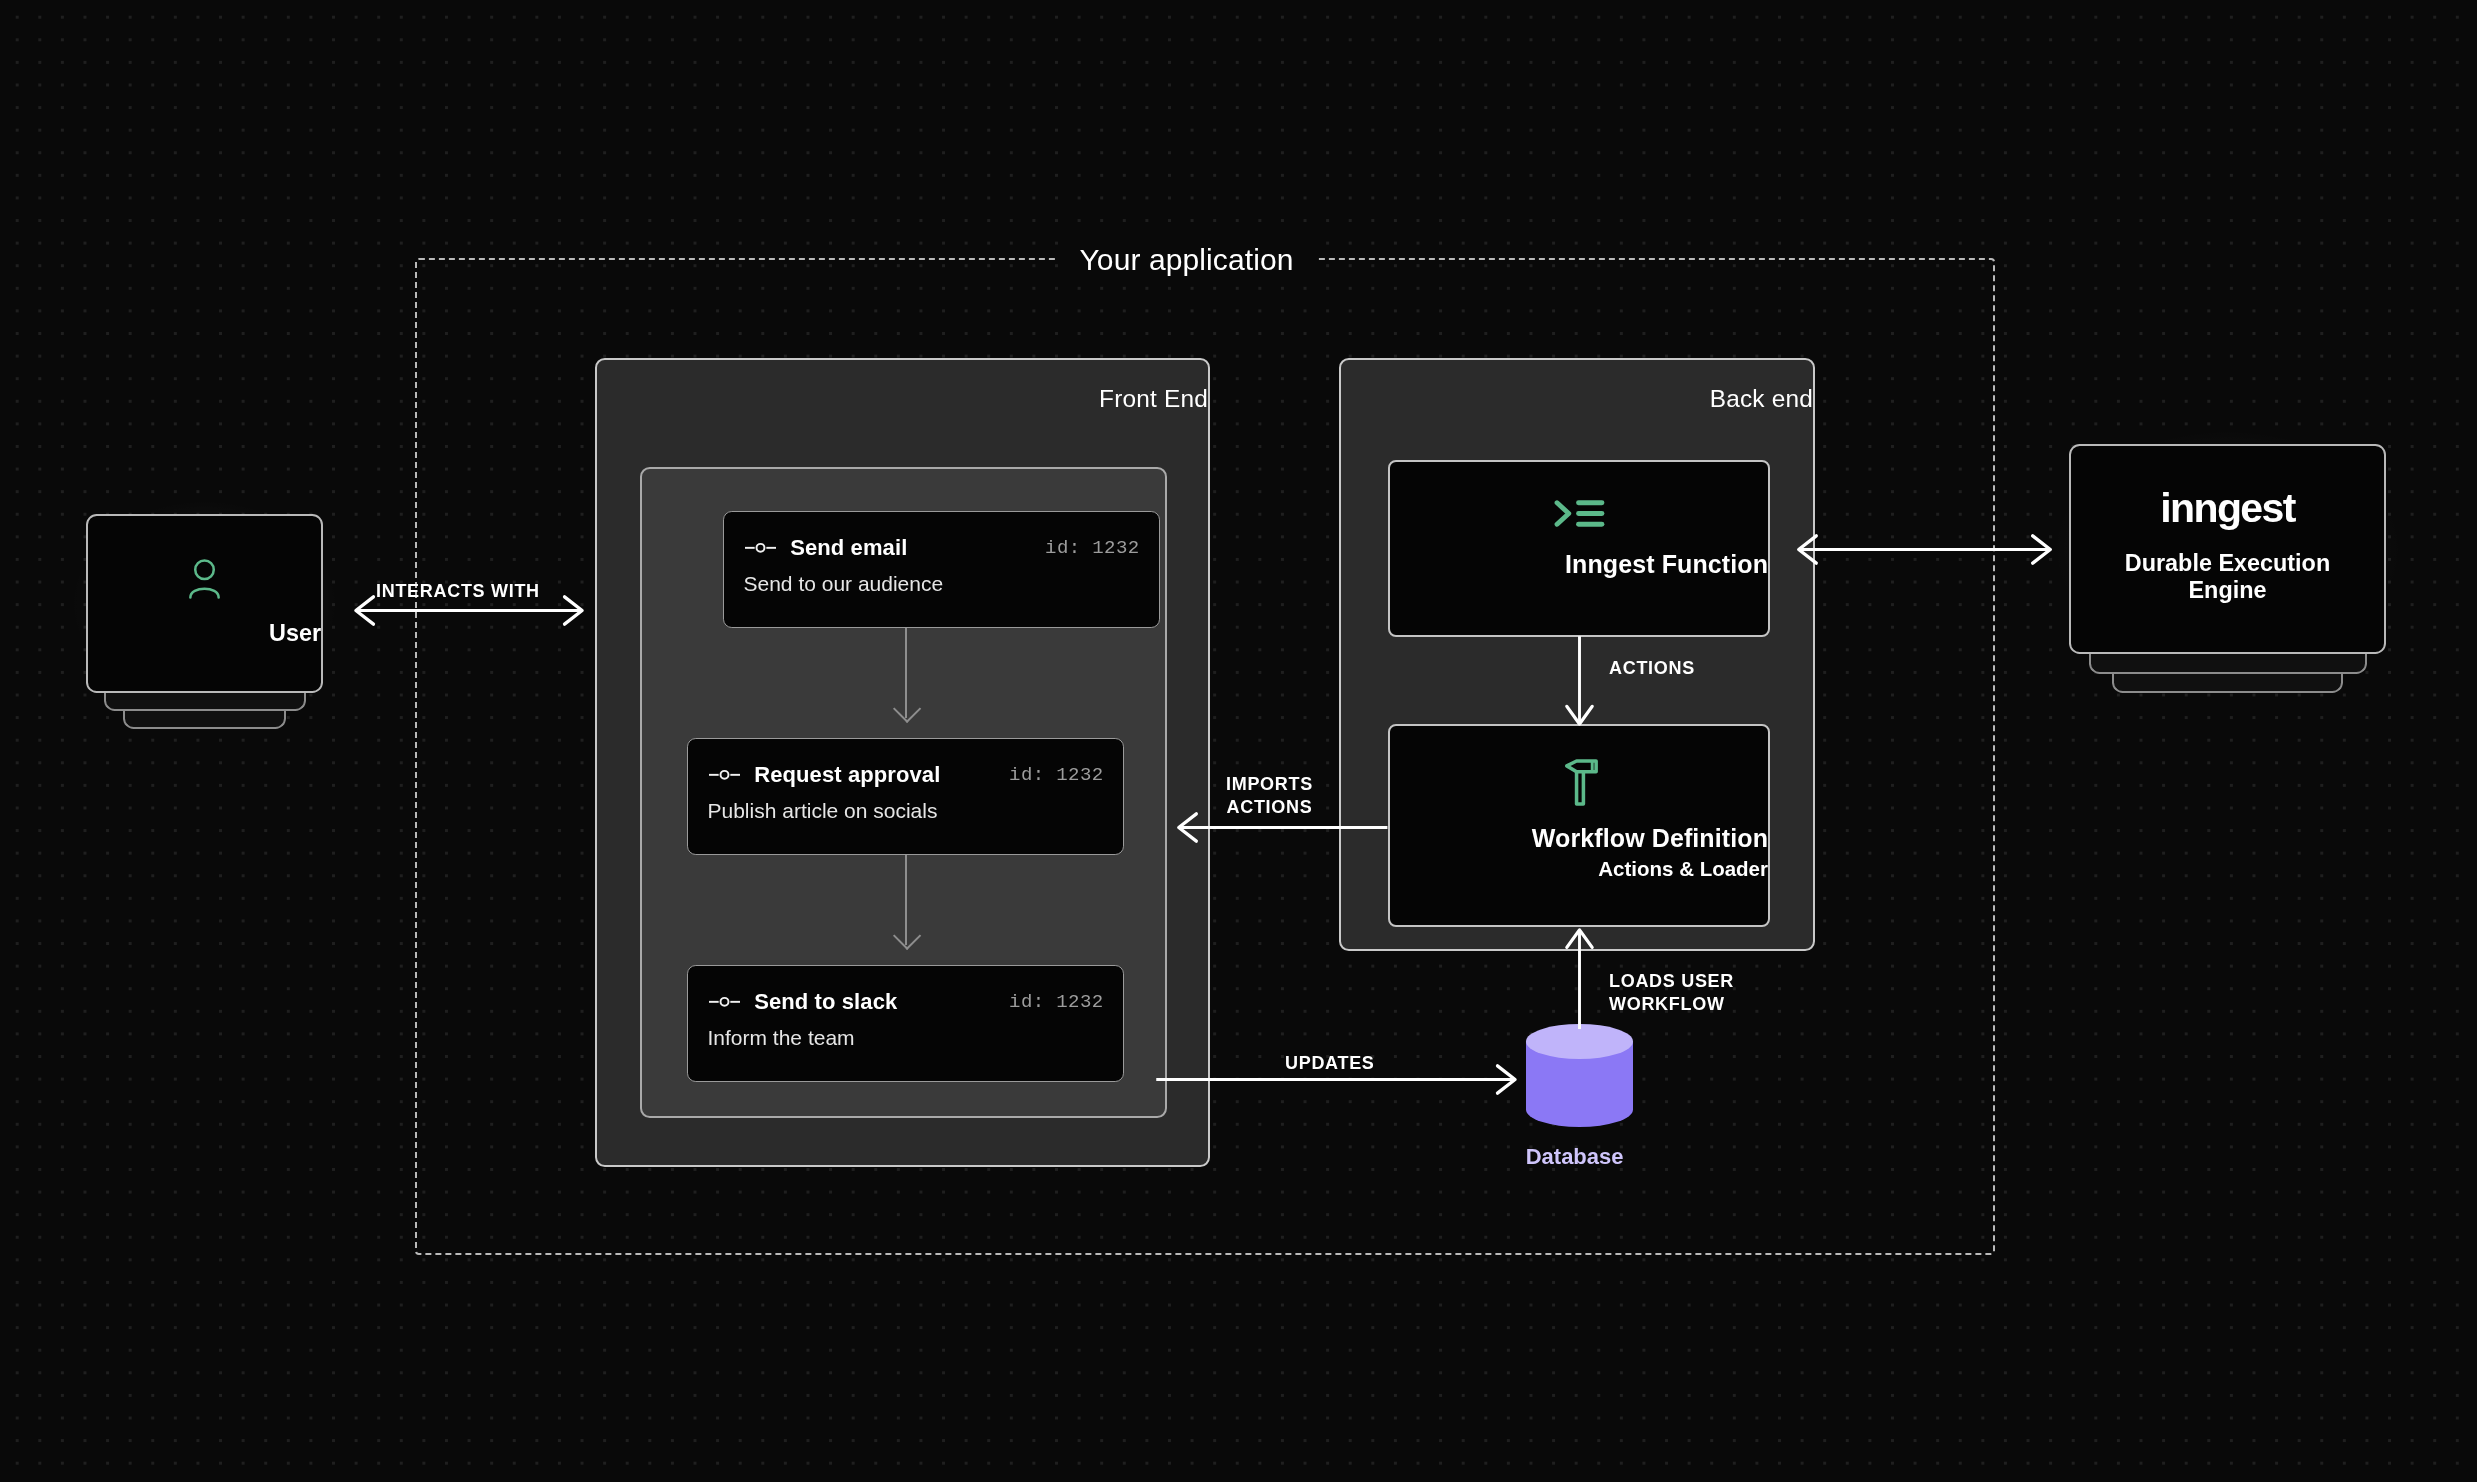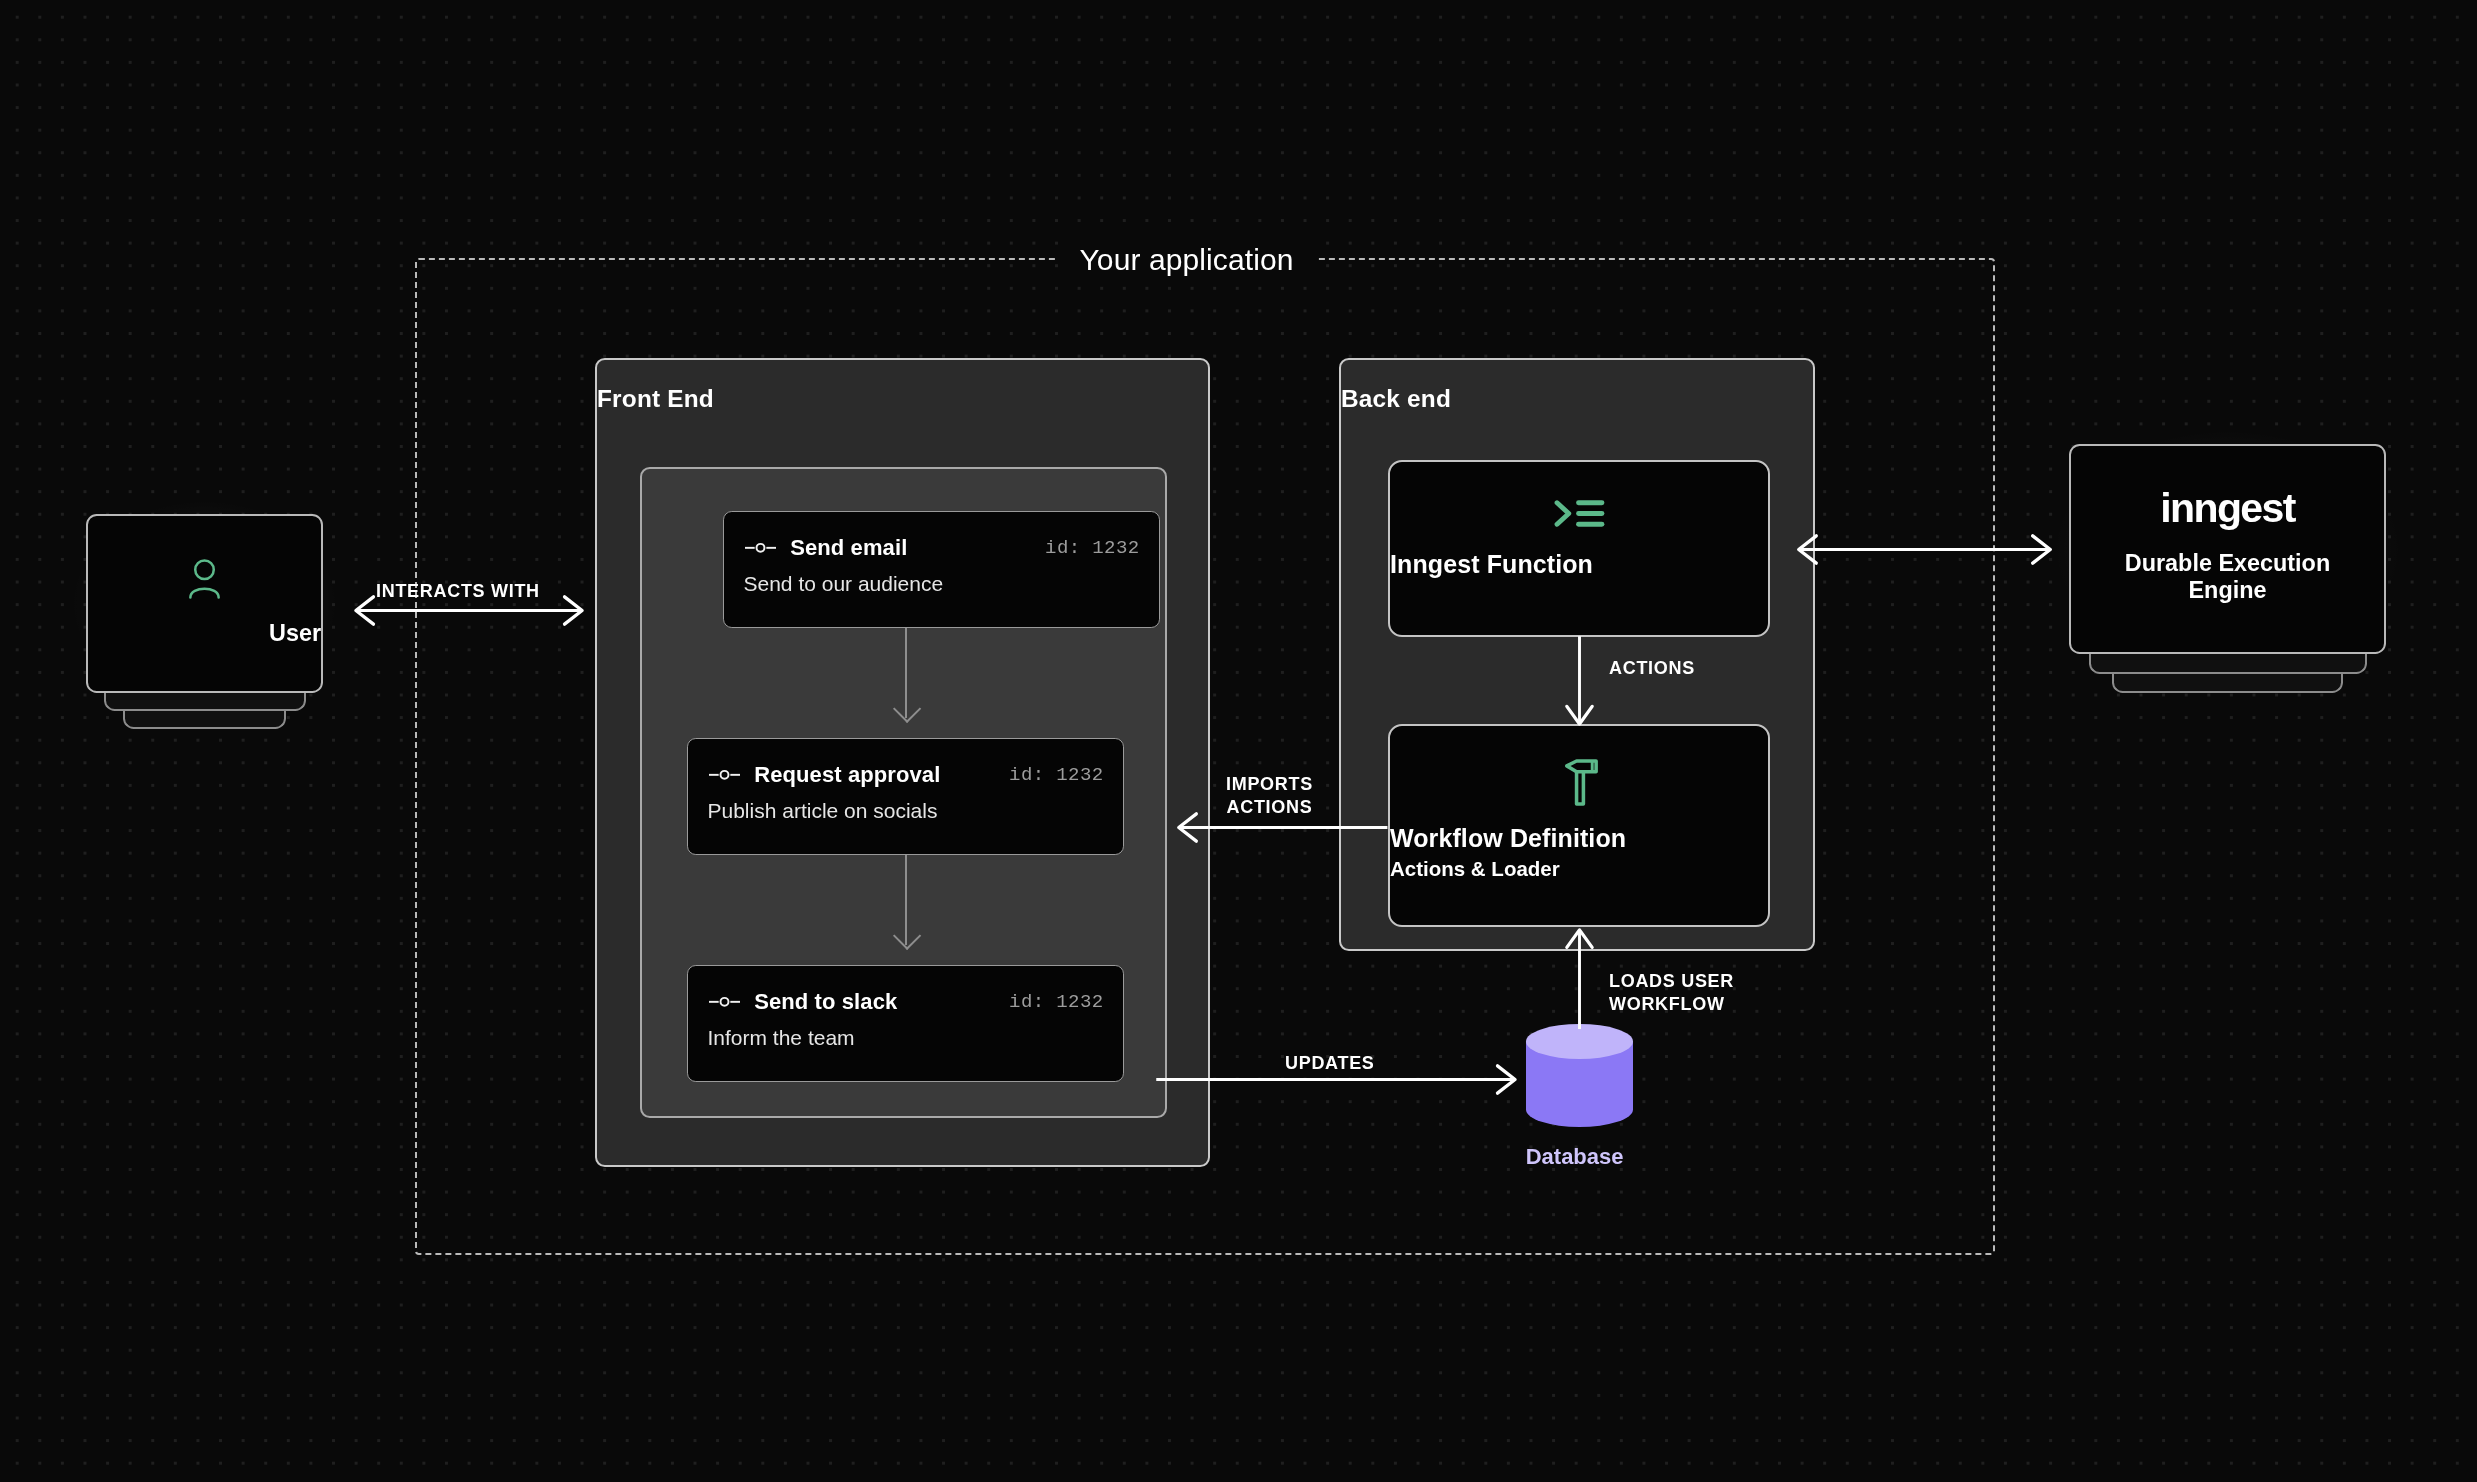--- a/index.html
+++ b/index.html
@@ -44,24 +44,24 @@
   
   .panel {
     position:absolute;
     background:#2b2b2b;
     border:2px solid #c9c9c9;
     border-radius:9.8px;
   }
   .panel-title {
     position:absolute;
     top:25px; left:0; right:0;
-    text-align:left;
+    text-align:right;
     color:#ffffff;
     font-size:24.4px;
-    font-weight:700;
+    font-weight:400;
     letter-spacing:0.2px;
   }
 
   #frontend-panel { left:595px; top:358px; width:615px; height:809px; }
   #backend-panel  { left:1339px; top:358px; width:476px; height:593px; }
 
   .inner-box {
     position:absolute;
     background:#3a3a3a;
     border:2px solid #a9a9a9;
@@ -137,22 +137,22 @@
     border-bottom:2px solid #8e8e8e;
     transform:rotate(-45deg);
     transform-origin:center;
   }
 
   
   .feature-box {
     position:absolute;
     background:#050505;
     border:2px solid #c4c4c4;
-    border-radius:14px;
-    text-align:left;
+    border-radius:8px;
+    text-align:right;
   }
   #inngest-function-box { left:1388px; top:460px; width:382px; height:177px; }
   #workflow-def-box     { left:1388px; top:724px; width:382px; height:203px; }
 
   .feature-icon { margin:0 auto; display:block; }
   #inngest-function-box .feature-icon { margin-top:31px; }
   #workflow-def-box .feature-icon     { margin-top:31px; }
 
   .feature-label {
     color:#ffffff;

